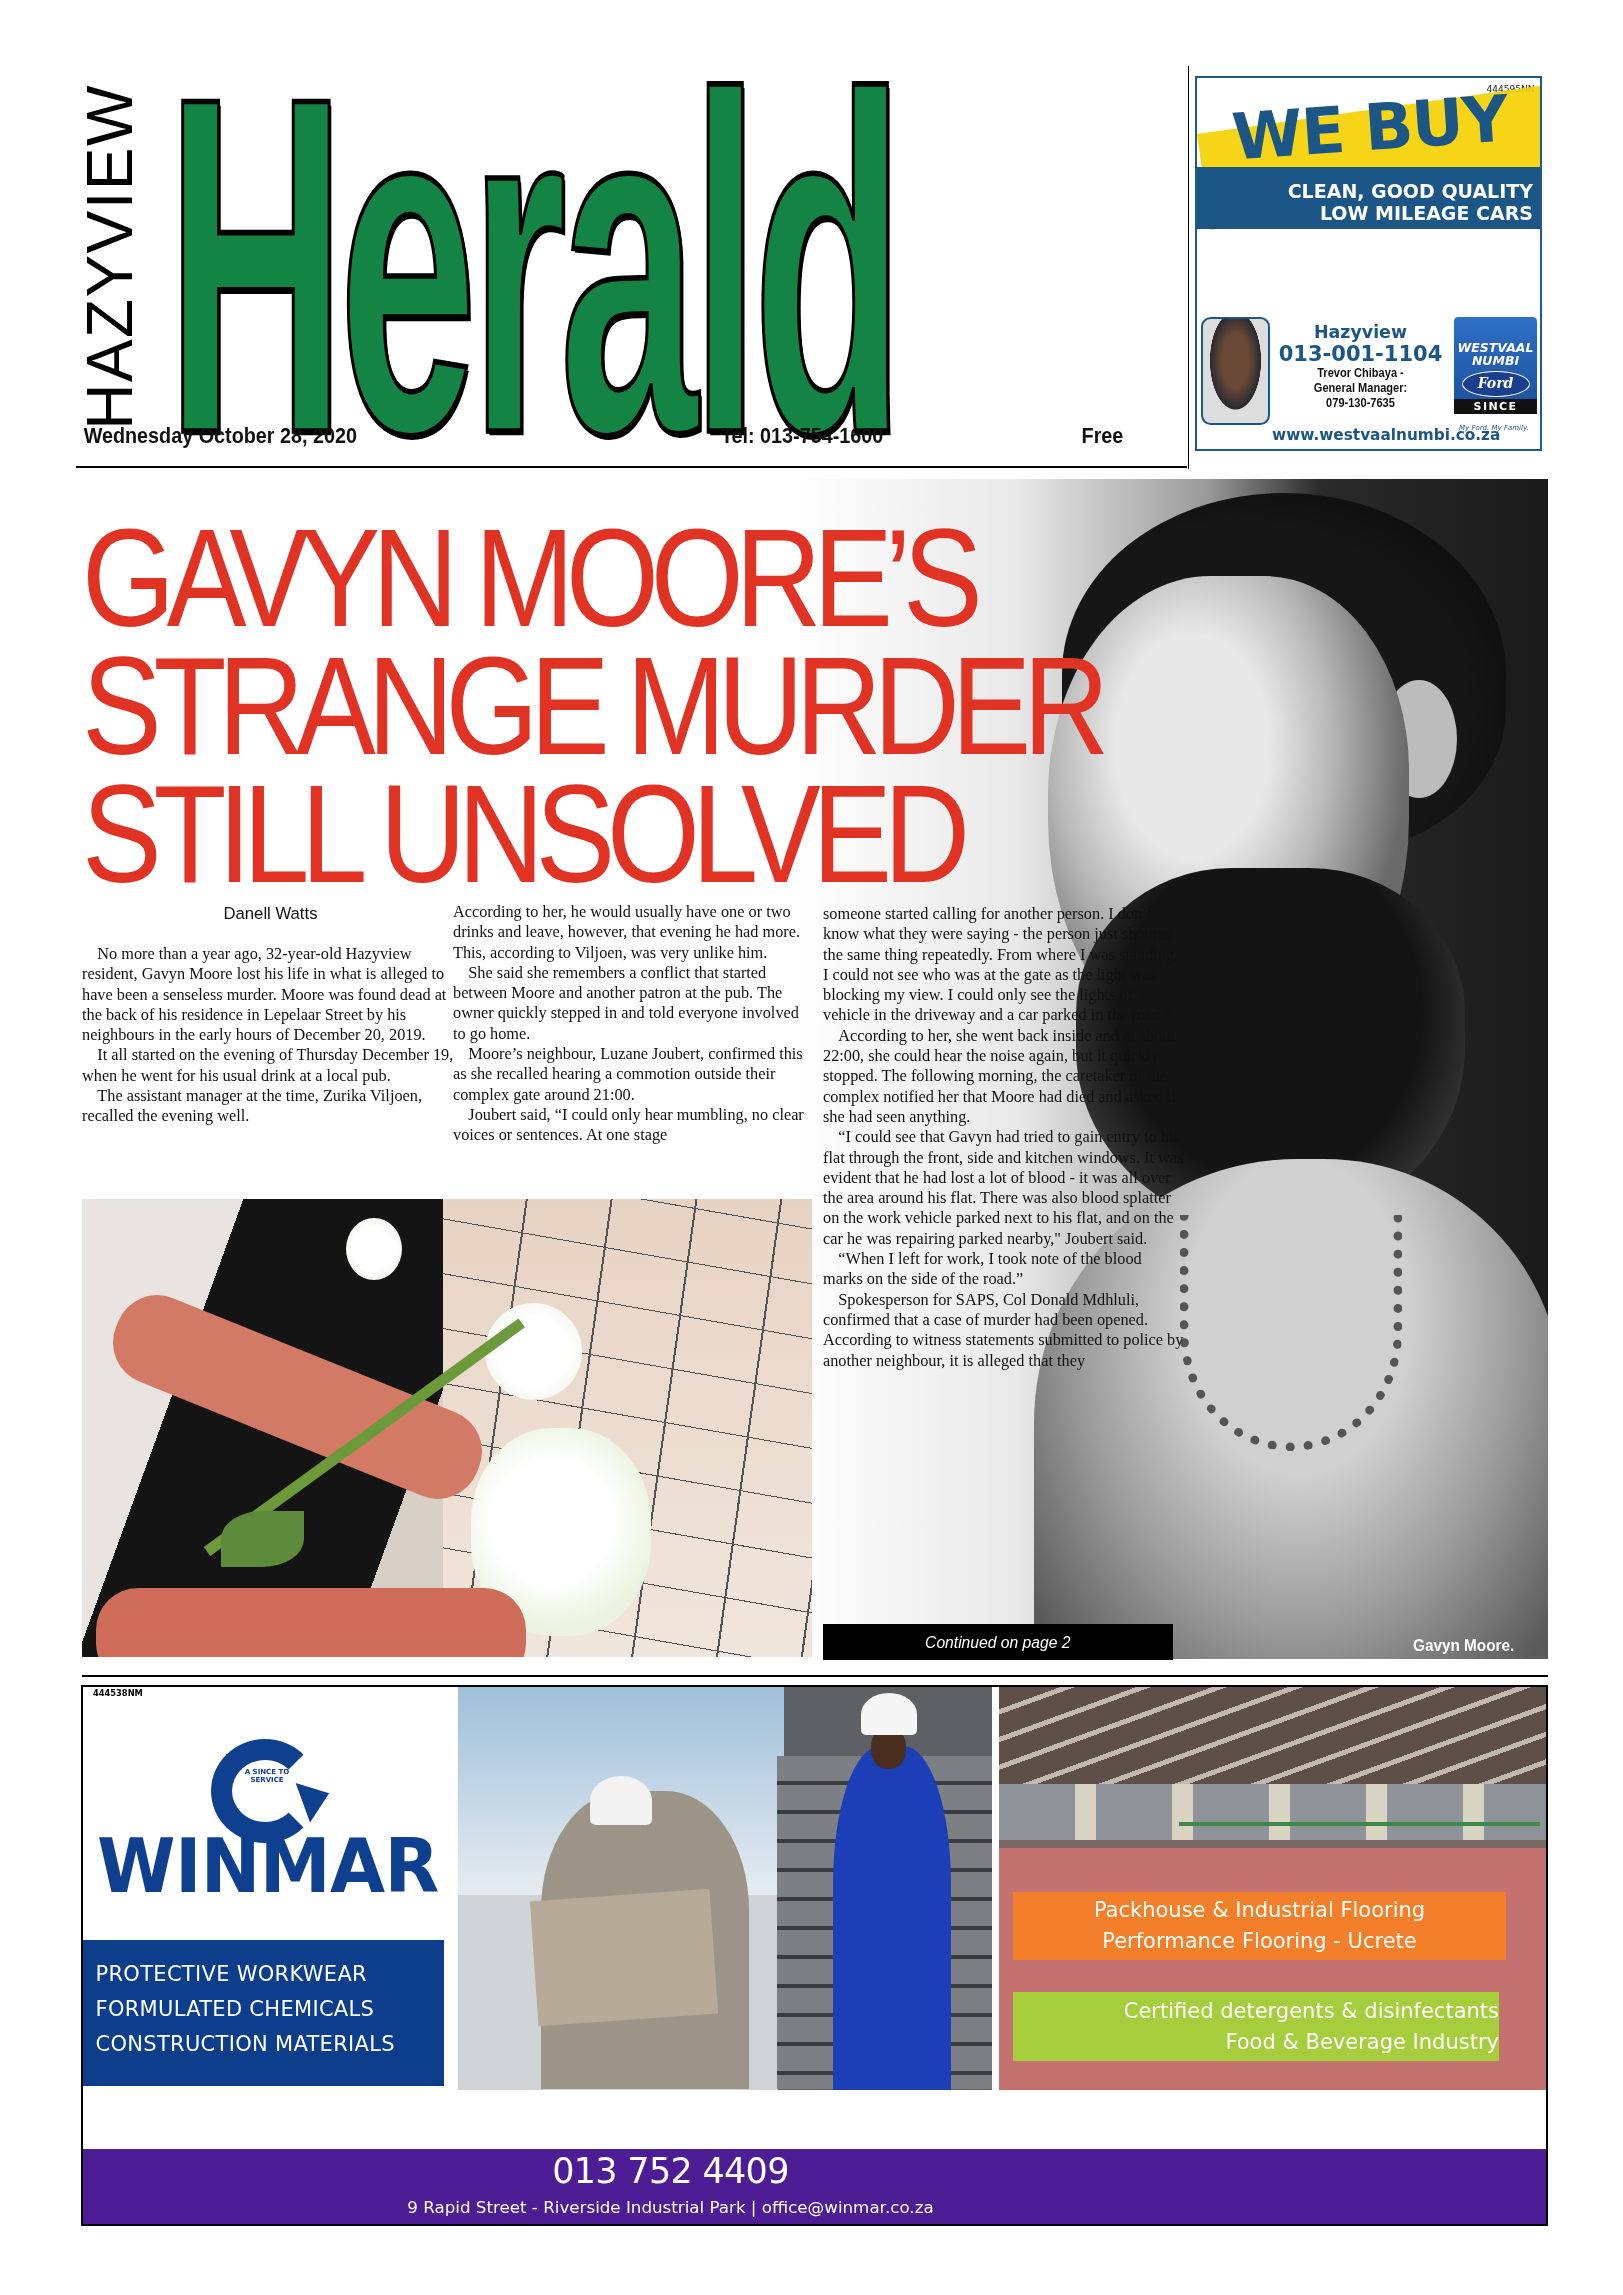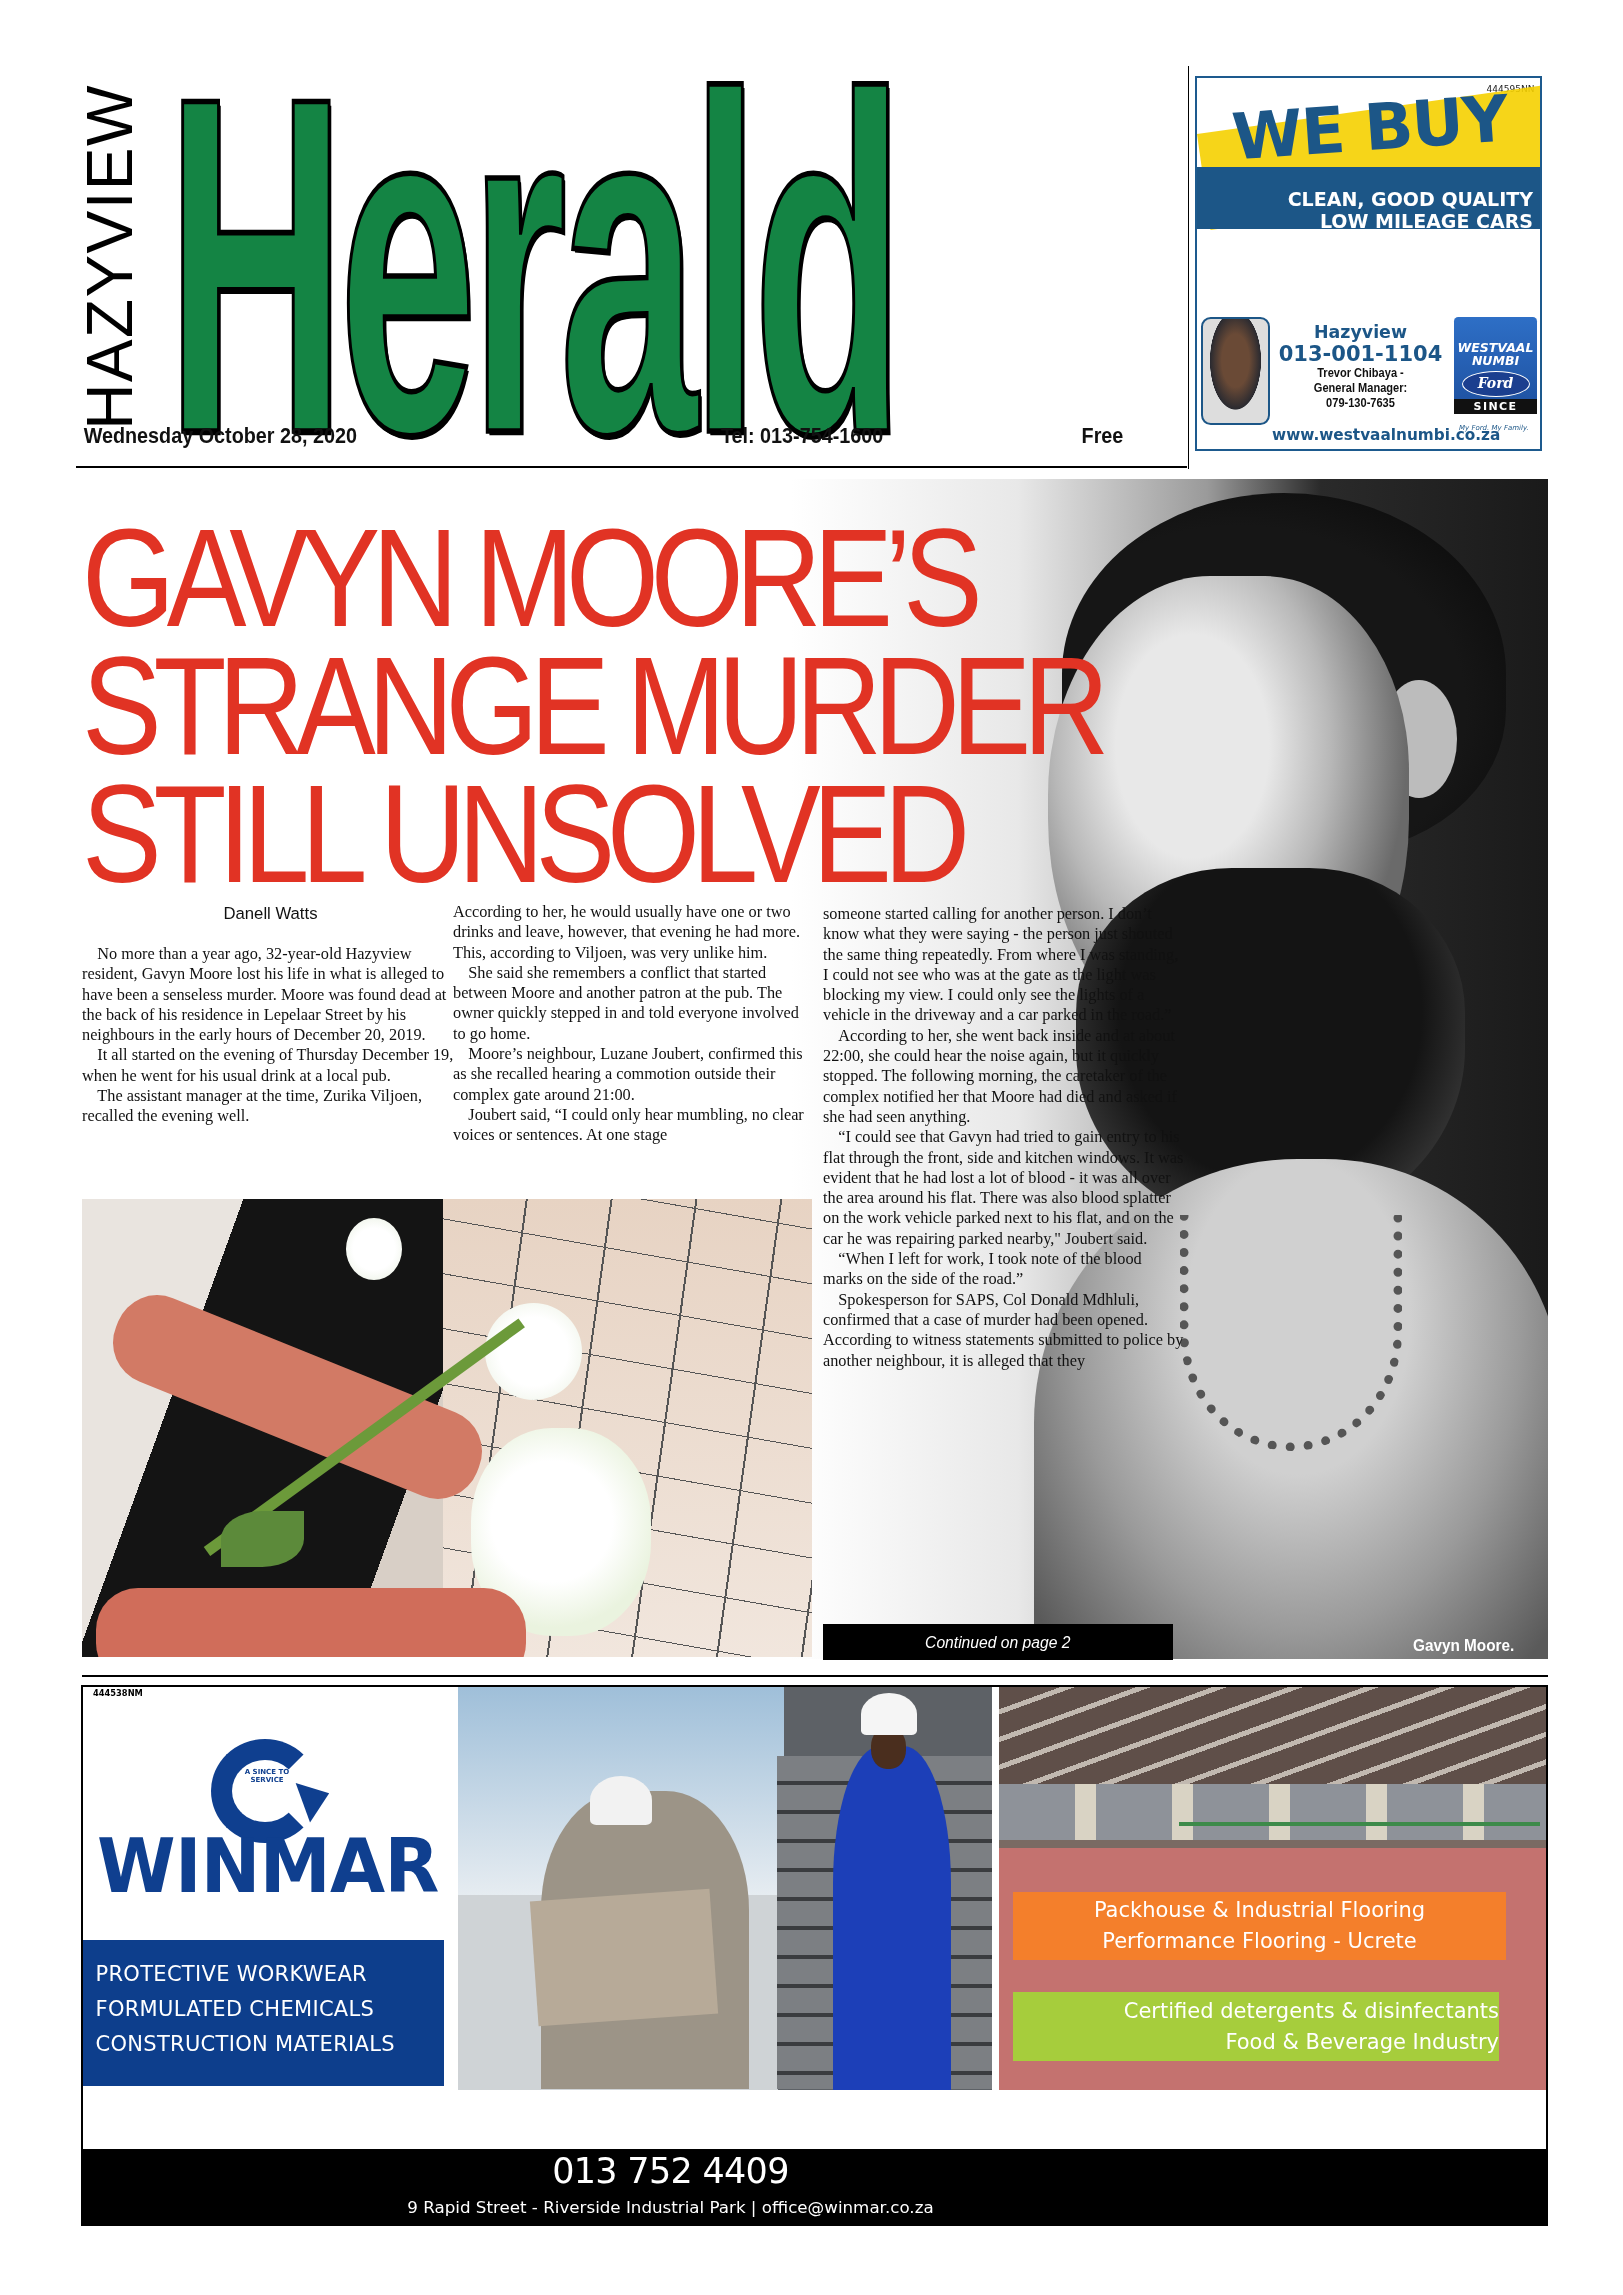--- a/index.html
+++ b/index.html
@@ -43,21 +43,21 @@
     font-family: "DejaVu Sans", sans-serif;
   }
   .ad-cars .code { position: absolute; right: 5.6px; top: 5.6px; font-size: 9px; color: #222; }
   .ad-cars .yellow-band { position: absolute; left: 0; top: 56px; width: 389px; height: 97px; background: #f5d000; transform: rotate(-8deg); transform-origin: left top; opacity: 0.9; }
   .ad-cars .we-buy {
     position: absolute; left: 35px; top: 12.5px; font-size: 64px; font-weight: 700;
     color: #1c5687; transform: rotate(-4deg); letter-spacing: -1.4px;
   }
   .ad-cars .band {
     position: absolute; left: 0; top: 89px; width: 347px; height: 62px; background: #1c5687;
-    color: #fff; font-weight: 700; font-size: 19px; text-align: right; padding: 22px 11px 0 0; line-height: 1.15;
+    color: #fff; font-weight: 700; font-size: 19px; text-align: right; padding: 14px 11px 0 0; line-height: 1.15;
   }
   .ad-cars .cash {
     position: absolute; left: 42px; top: 139px; font-size: 69px; font-weight: 700;
     color: #1c5687; letter-spacing: -2.1px; text-shadow: 3.5px 2.8px 0 #f5d000;
   }
   .ad-cars .portrait {
     position: absolute; left: 4.2px; top: 239px; width: 69px; height: 108px;
     border: 2.1px solid #1c5687; border-radius: 9.7px;
     background: radial-gradient(ellipse at 50% 40%, #6a4a36 0 30%, #2a2a30 55%, #ddd 56%);
   }
@@ -183,21 +183,21 @@
   .ad-winmar .photo-floor .tables { position: absolute; left: 180px; top: 135px; width: 361px; height: 28px; border-top: 4.2px solid #3d8a4a; }
   .ad-winmar .banner-orange {
     position: absolute; left: 930px; top: 205px; width: 493px; height: 68px; background: #f47f2b;
     color: #fff; text-align: center; font-size: 21px; line-height: 30.5px; padding-top: 3px;
   }
   .ad-winmar .banner-green {
     position: absolute; left: 930px; top: 305px; width: 486px; height: 69px; background: #a6cd3c;
     color: #fff; text-align: right; font-size: 21px; line-height: 30.5px; padding-top: 4.2px;
   }
   .ad-winmar .footer-band {
-    position: absolute; left: 0; top: 462px; width: 1467px; height: 80px; background: #000000; color: #fff; text-align: center;
+    position: absolute; left: 0; top: 462px; width: 1467px; height: 80px; background: #4c1d95; color: #fff; text-align: center;
   }
   .ad-winmar .footer-band .phone { font-size: 35px; line-height: 44px; margin-left: -292px; letter-spacing: -0.7px; }
   .ad-winmar .footer-band .address { font-size: 16.7px; line-height: 28px; margin-left: -292px; }
 </style>
 </head>
 <body>
 
 <header class="masthead">
   <div class="kicker-vertical">
     <span>HAZYVIEW</span>

